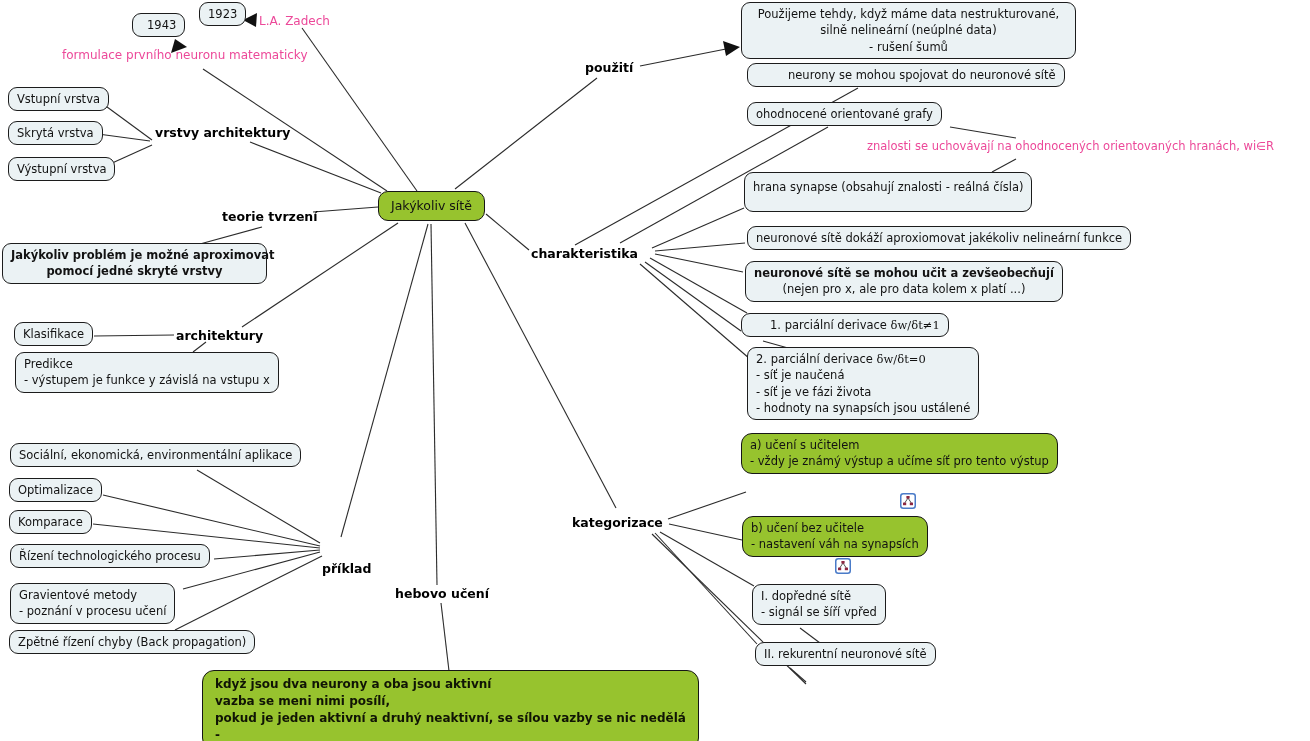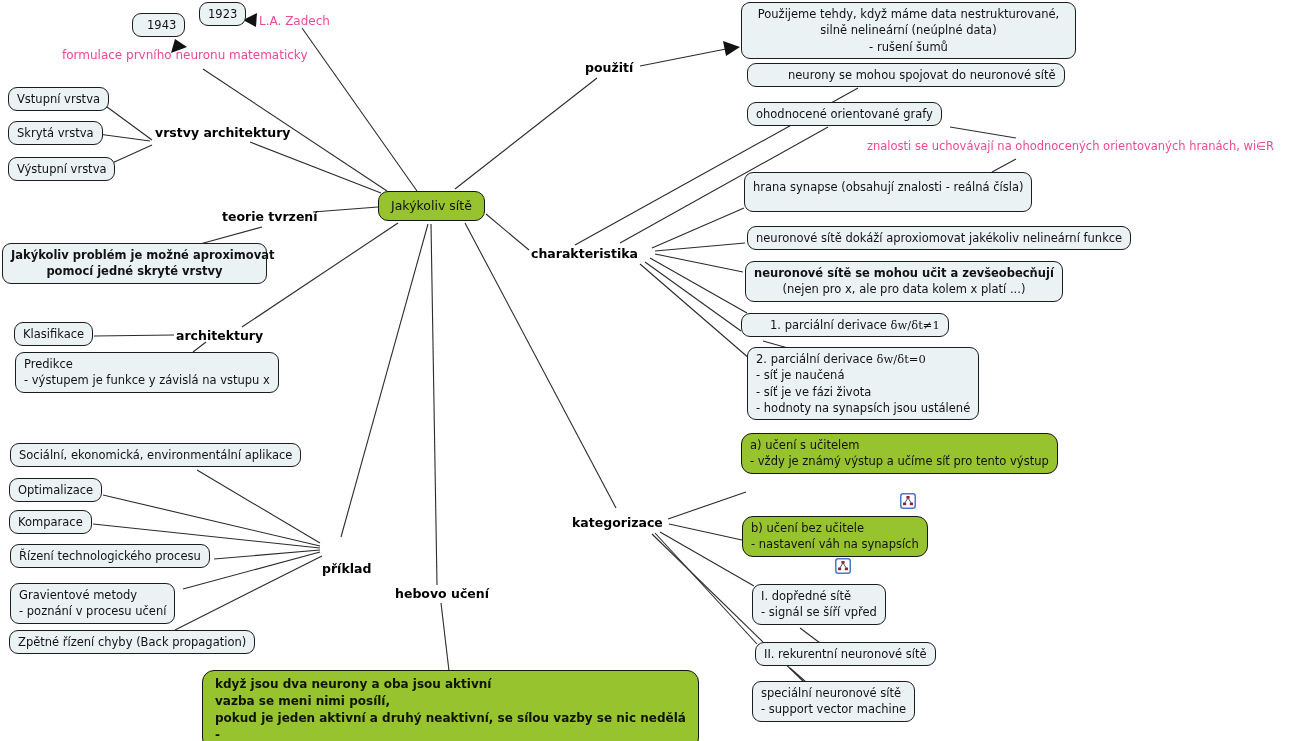--- a/index.html
+++ b/index.html
@@ -238,18 +238,14 @@
       <rect x="9.8" y="9.6" width="3.2" height="2.6" fill="#8d2741"></rect>
     </svg>
   </div>
   <div class="node" style="left:752px;top:584px;">
     <div>I. dopředné sítě</div>
     <div>- signál se šíří vpřed</div>
   </div>
   <div class="node" style="left:755px;top:642px;">
     <span>II. rekurentní neuronové sítě</span>
   </div>
-  <div class="node" style="left:752px;top:681px;">
-    <div>speciální neuronové sítě</div>
-    <div>- support vector machine</div>
-  </div>
 
 </div>
 
 </body></html>

